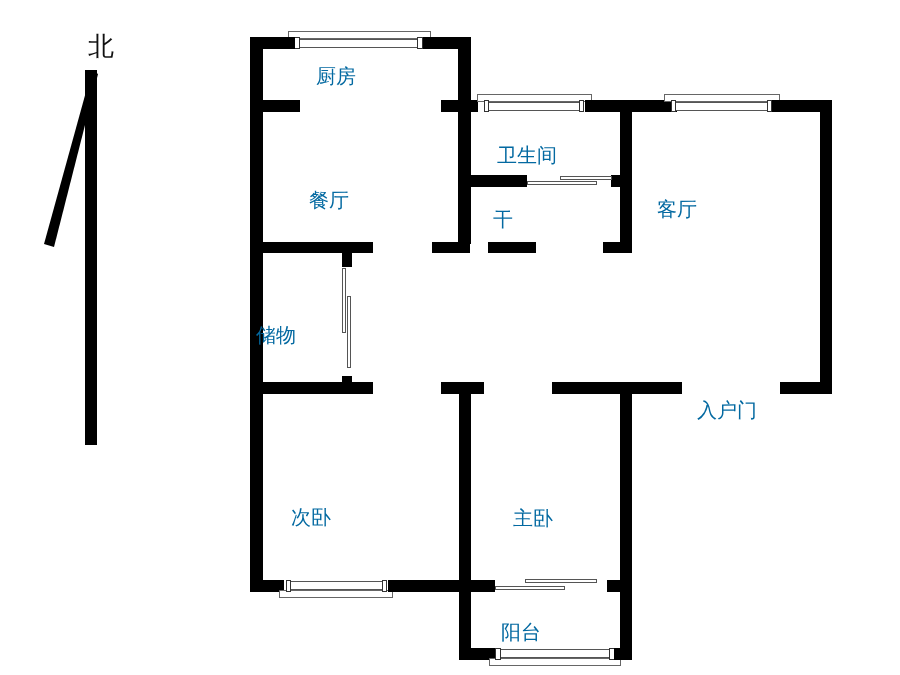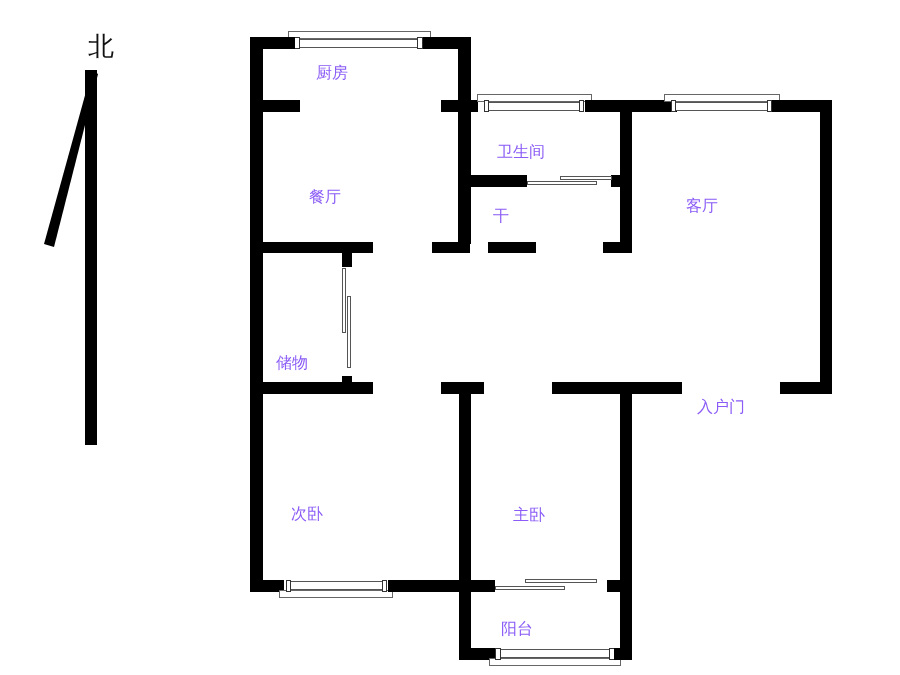--- a/index.html
+++ b/index.html
@@ -3,21 +3,21 @@
 <meta charset="utf-8">
 <style>
   html, body { margin:0; padding:0; background:#ffffff; }
   body { width:900px; height:675px; position:relative; overflow:hidden;
          font-family:"DejaVu Sans","Liberation Sans",sans-serif; }
   .wall { position:absolute; background:#000; }
   .win { position:absolute; background:#fff; border:1px solid #555; box-sizing:border-box; }
   .winsill { position:absolute; background:#fff; border:1px solid #666; box-sizing:border-box; }
   .winpost { position:absolute; background:#fff; border:1px solid #333; box-sizing:border-box; }
   .slide { position:absolute; background:#fff; border:1px solid #555; box-sizing:border-box; }
-  .label { position:absolute; font-size:16px; color:#8b5cf6; white-space:nowrap; line-height:1;font-family:Liberation Mono, monospace; }
+  .label { position:absolute; font-size:20px; color:#0369a1; white-space:nowrap; line-height:1; }
   .north-text { position:absolute; font-size:26px; color:#111; line-height:1; }
 </style>
 </head>
 <body>
 
 <div>
   <svg style="position:absolute;left:40px;top:60px;" width="70" height="390" viewBox="0 0 70 390">
     <rect x="45" y="10" width="12" height="375" fill="#000"></rect>
     <polygon points="52,10 58,14 14,187 4,184" fill="#000"></polygon>
   </svg>
@@ -97,19 +97,19 @@
   <div class="winsill" style="left:489px;top:658px;width:132px;height:8px;"></div>
   <div class="win" style="left:500px;top:649px;width:110px;height:9px;"></div>
   <div class="winpost" style="left:495px;top:648px;width:6px;height:12px;"></div>
   <div class="winpost" style="left:609px;top:648px;width:6px;height:12px;"></div>
   <div class="wall" style="left:614px;top:648px;width:18px;height:12px;"></div>
 
   <span class="label" style="left:316px;top:66px;">厨房</span>
   <span class="label" style="left:309px;top:190px;">餐厅</span>
   <span class="label" style="left:497px;top:145px;">卫生间</span>
   <span class="label" style="left:493px;top:209px;">干</span>
-  <span class="label" style="left:686px;top:199px;">客厅</span>
-  <span class="label" style="left:276px;top:325px;margin-top:31px;">储物</span>
+  <span class="label" style="left:657px;top:199px;">客厅</span>
+  <span class="label" style="left:256px;top:325px;">储物</span>
   <span class="label" style="left:291px;top:507px;">次卧</span>
   <span class="label" style="left:513px;top:508px;">主卧</span>
   <span class="label" style="left:501px;top:622px;">阳台</span>
   <span class="label" style="left:697px;top:400px;">入户门</span>
 </div>
 
 </body></html>

